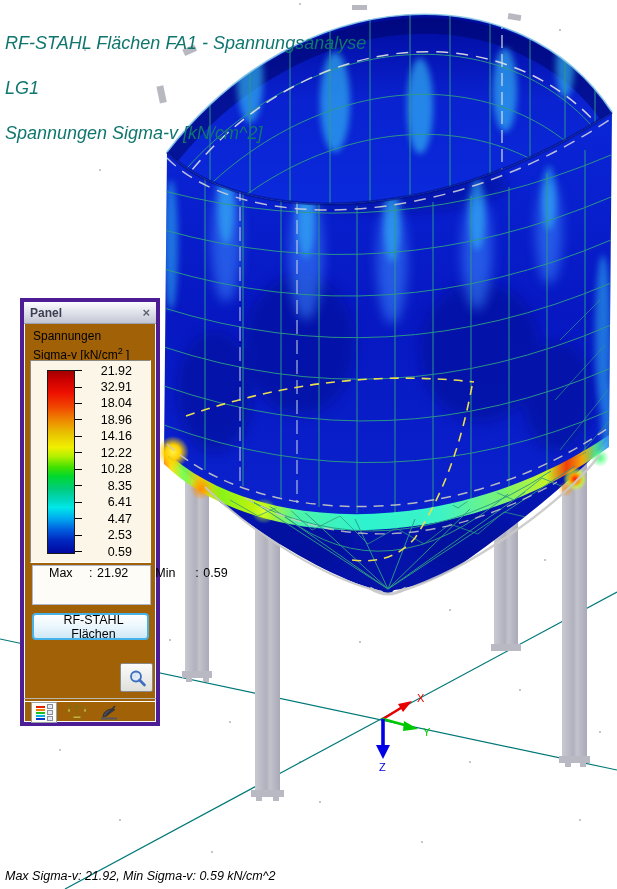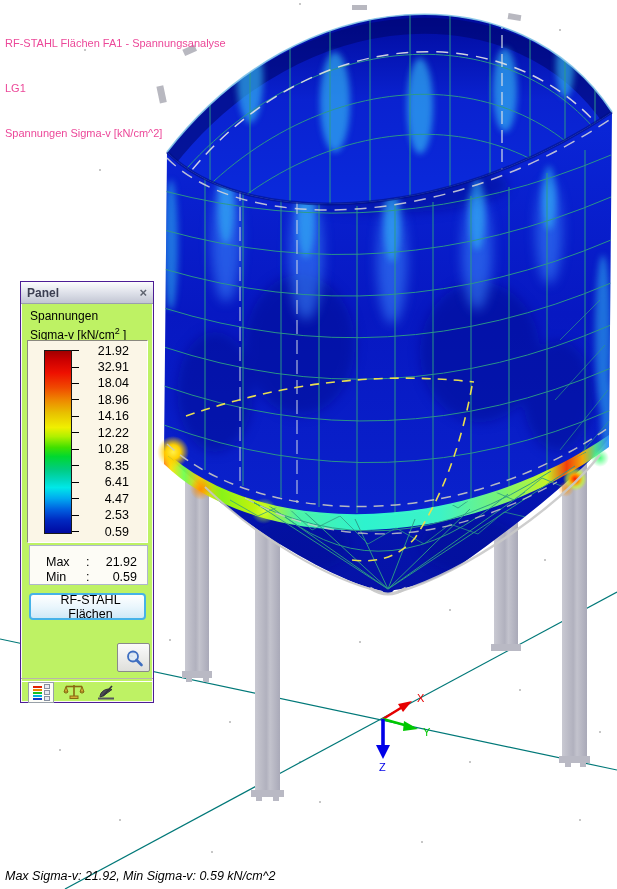--- a/index.html
+++ b/index.html
@@ -1,45 +1,45 @@
 <!DOCTYPE html>
 <html><head>
 <meta charset="utf-8">
 <style>
   html,body{margin:0;padding:0;background:#fff;}
   #stage{position:relative;width:617px;height:889px;overflow:hidden;background:#fff;
          font-family:"Liberation Sans","DejaVu Sans",sans-serif;}
   #scene{position:absolute;left:0;top:0;}
 
-  .hdr{position:absolute;left:5px;top:6px;font-size:11px;color:#ec4899;line-height:15px;white-space:pre;}
+  .hdr{position:absolute;left:5px;top:6px;font-size:18px;color:#0f766e;line-height:15px;white-space:pre;font-style:italic;}
   .statusline{position:absolute;left:5px;top:869px;font-size:12.5px;color:#000;font-style:italic;}
 
   
-  .panel{position:absolute;left:20px;top:281px;width:132px;height:420px;
-         background:#bef264;border:1px solid #4c1d95;box-shadow:inset 0 0 0 1px #FAFAF6;}
+  .panel{position:absolute;left:20px;top:298px;width:132px;height:420px;
+         background:#a16207;border:4px solid #4c1d95;box-shadow:inset 0 0 0 1px #FAFAF6;}
   .ptitle{height:21px;display:flex;align-items:center;padding:0 6px;
           background:linear-gradient(180deg,#FCFDFE 0%,#DCDFE8 55%,#C2C6D3 100%);
           border-bottom:1px solid #9AA0AE;font-size:12px;font-weight:bold;color:#3C3F52;}
   .pclose{margin-left:auto;font-size:13px;color:#5F6470;cursor:default;line-height:13px;}
   .plabel{position:absolute;left:9px;top:27px;font-size:12px;color:#000;line-height:15px;}
   .plabel sup{font-size:9px;}
 
   .legendbox{position:absolute;left:6px;top:58px;width:119px;height:201px;background:#FBF6E7;
              border-top:1px solid #8A897F;border-left:1px solid #8A897F;
              border-bottom:1px solid #FFF;border-right:1px solid #FFF;}
   .cbar{position:absolute;left:16px;top:9px;width:26px;height:182px;border:1px solid #1A1A1A;
     background:linear-gradient(180deg,#A00000 0%,#CC0000 5%,#EE1000 12%,#F04800 20%,#EE8800 27%,
       #E8C000 34%,#F0F000 42%,#B0F000 47%,#40E000 53%,#00D830 58%,#00CC80 65%,#00D8C0 71%,
       #00E8E8 75%,#00AAF0 81%,#0060E0 87%,#0028C0 93%,#0008A0 100%);}
   .lr{position:absolute;left:44px;display:flex;align-items:center;height:15px;}
   .lr .tick{width:7px;height:1px;background:#000;}
   .lr .lv{width:50px;text-align:right;font-size:12.5px;color:#000;}
 
   .maxmin{position:absolute;left:8px;top:263px;width:117px;height:38px;background:#FDFCF6;
-          border:1px solid #AEB6CC;display:flex;flex-direction:column;justify-content:flex-end;gap:1px;}
+          border:1px solid #AEB6CC;display:flex;flex-direction:row;justify-content:flex-start;gap:1px;}
   .mmrow{display:grid;grid-template-columns:40px 8px 1fr;padding:0 10px 0 16px;font-size:12.5px;color:#000;}
   .mmrow .v{text-align:right;}
 
   .modbtn{position:absolute;left:8px;top:311px;width:117px;height:27px;border-radius:4px;
           border:2px solid #46B2E8;background:linear-gradient(180deg,#FFFFFF,#E8F5FC 55%,#CFE9F7);
           font-size:12.5px;color:#000;display:flex;align-items:center;justify-content:center;
           font-family:inherit;cursor:default;padding-left:12px;}
   .magbtn{position:absolute;left:96px;top:361px;width:31px;height:27px;border:1px solid #8A8A8A;
           border-radius:2px;background:linear-gradient(180deg,#FBFBFB,#DFDFDb);
           display:flex;align-items:center;justify-content:center;cursor:default;}

